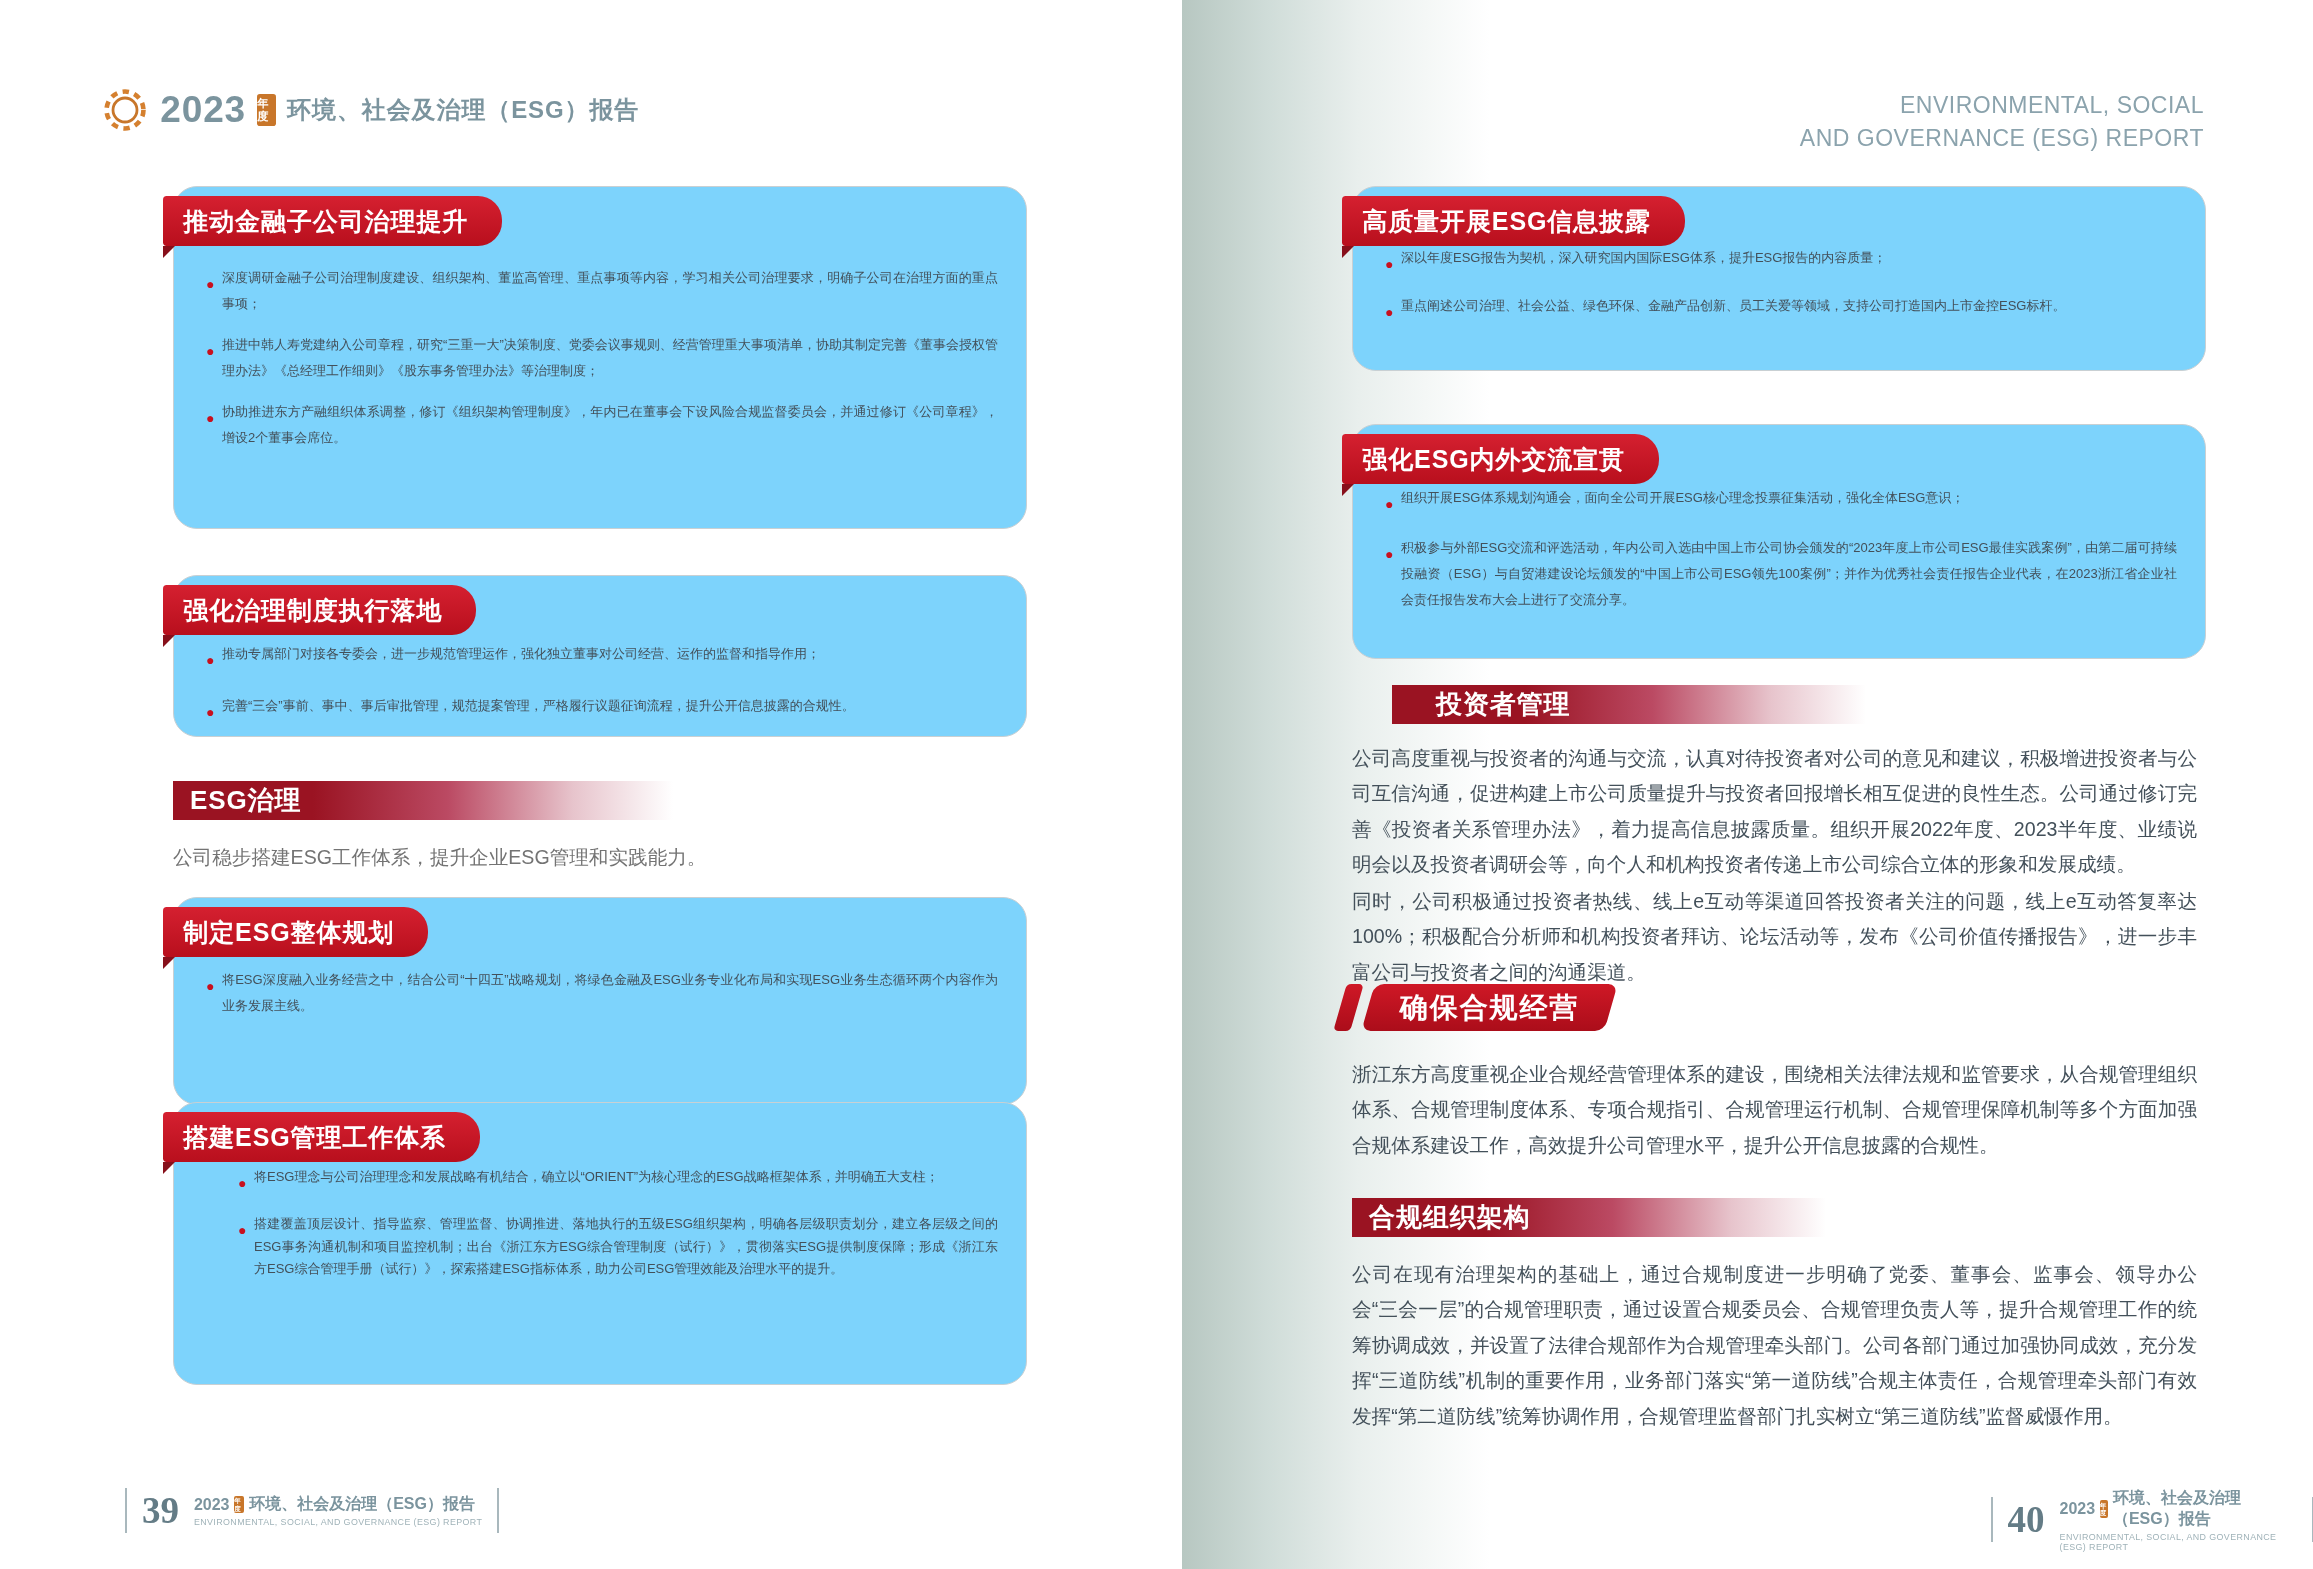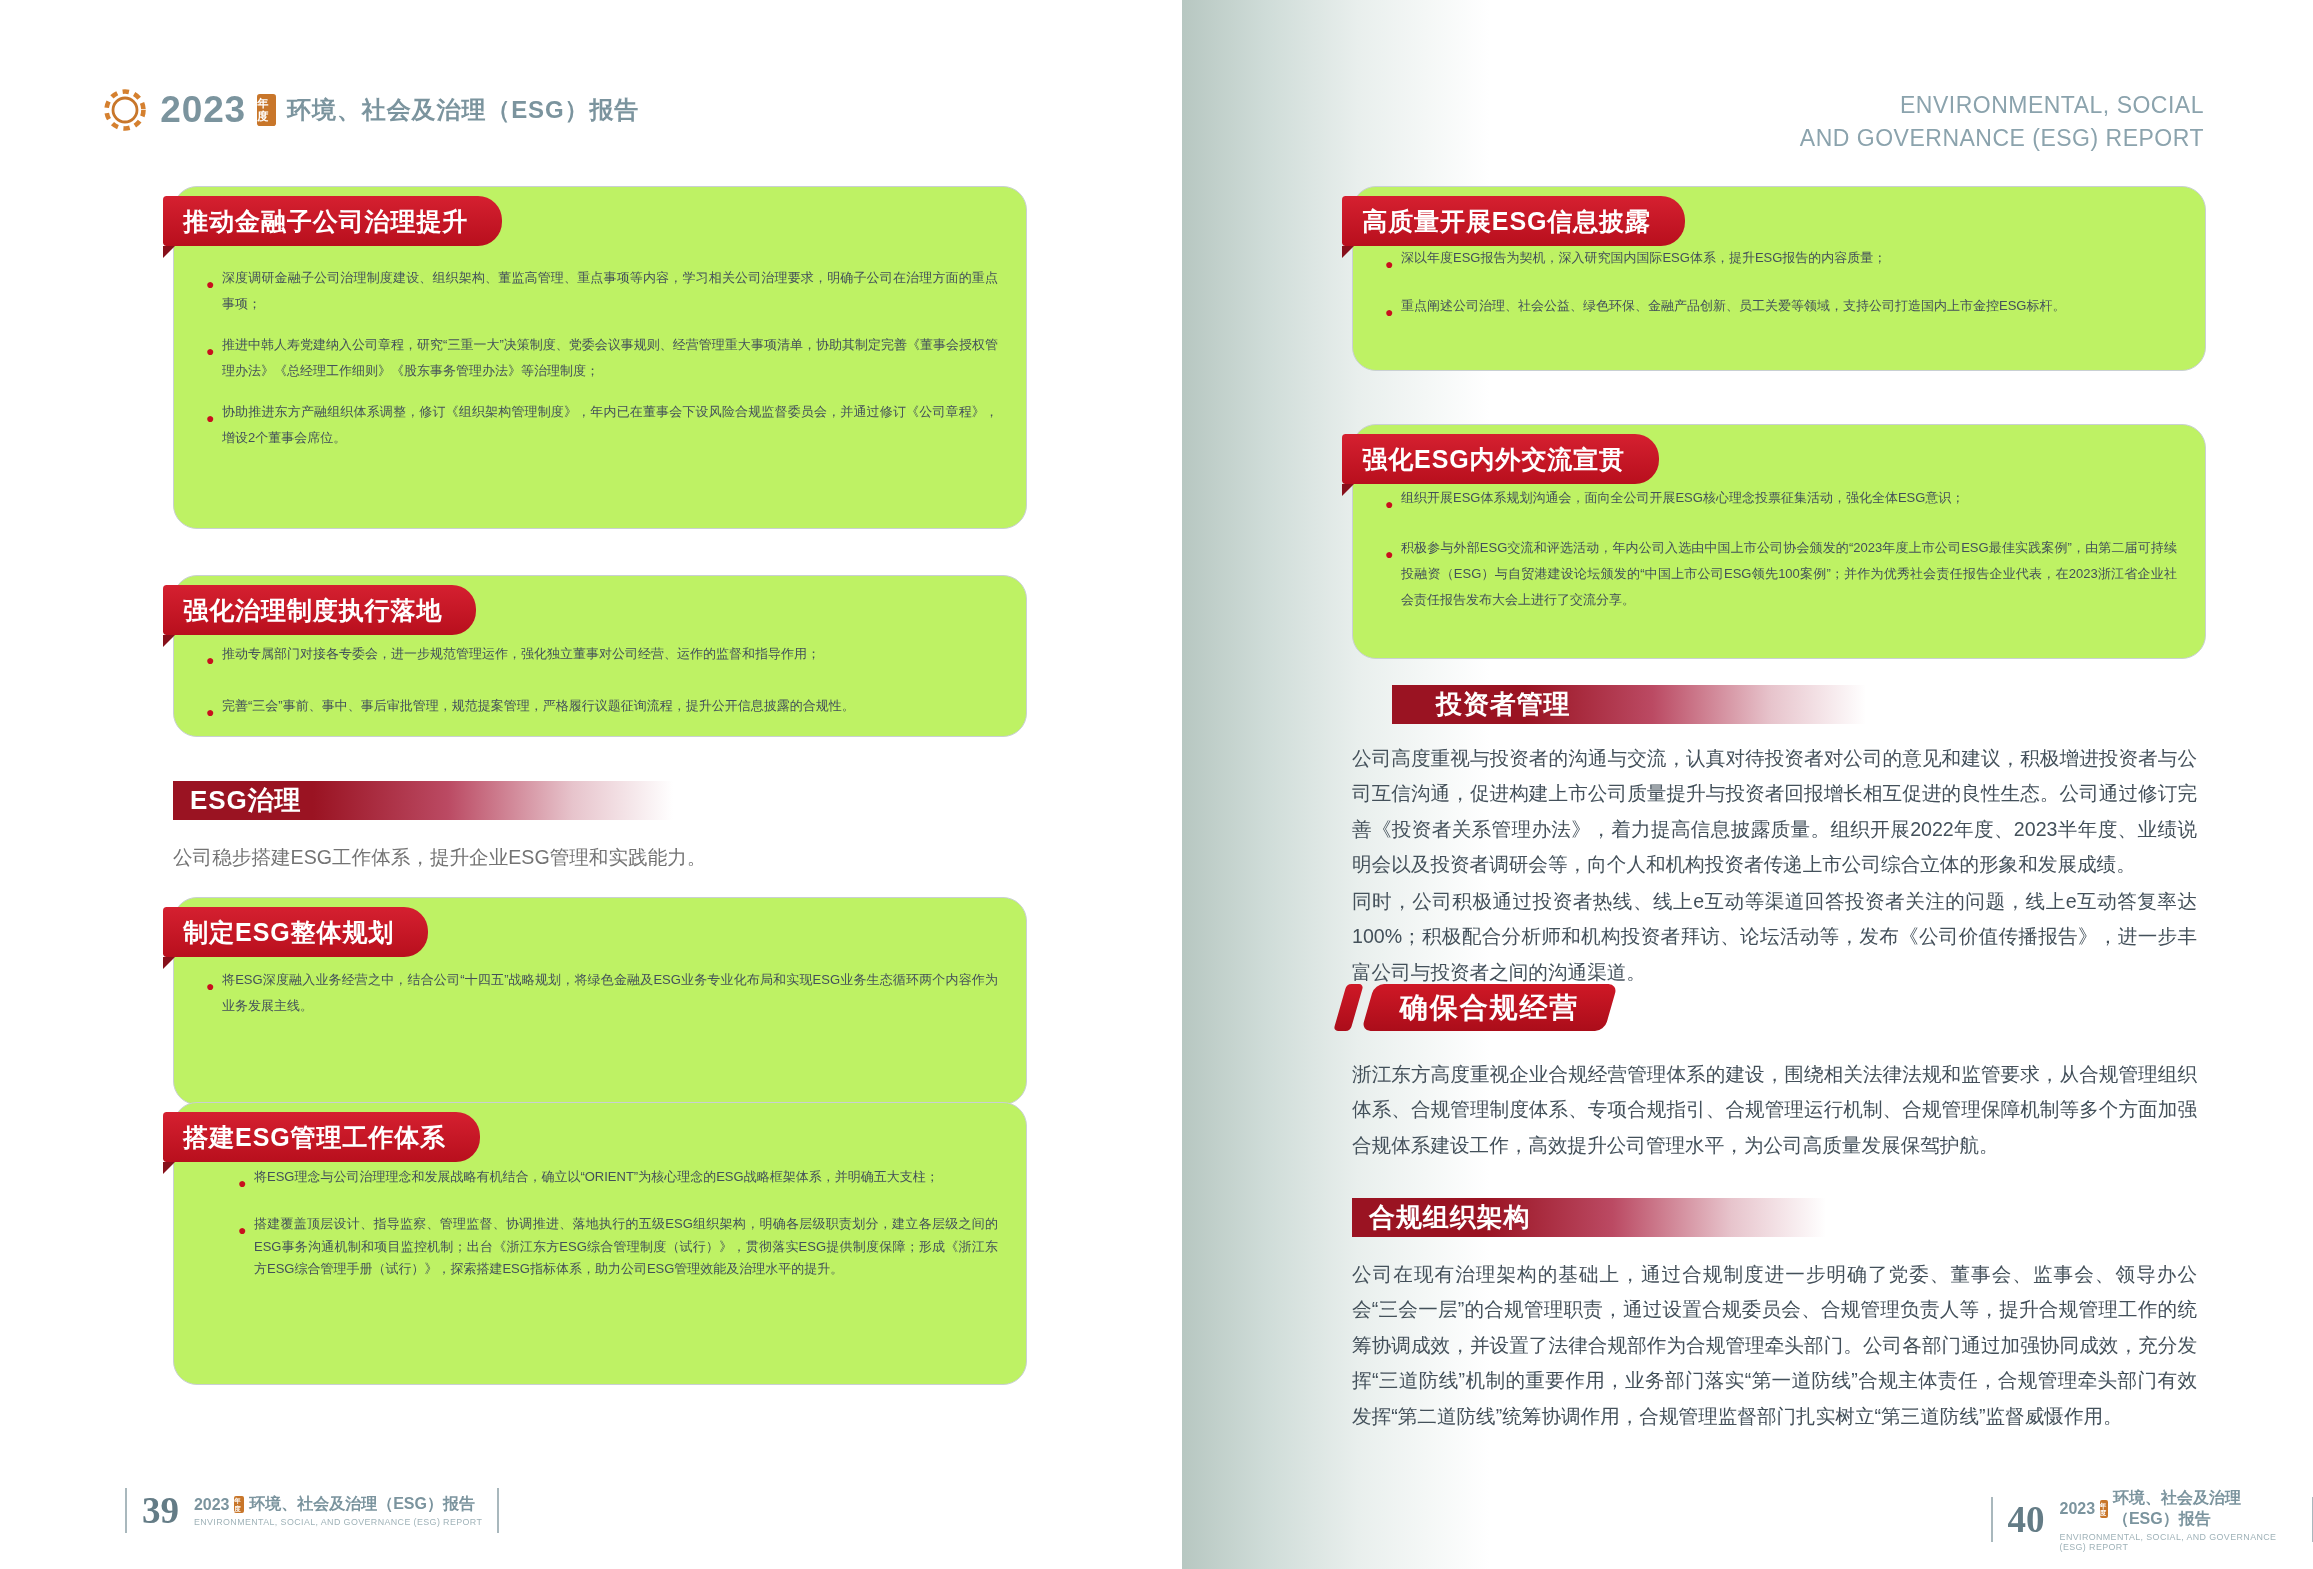--- a/index.html
+++ b/index.html
@@ -23,21 +23,21 @@
     border-radius:2.8px;font-weight:bold;
   }
   .hl-title{font-size:24px;font-weight:bold;color:#7b949e;letter-spacing:0.9px;}
   .header-right{
     position:absolute;right:110px;top:89px;text-align:right;
     color:#8ba3ad;font-size:23px;line-height:1.45;letter-spacing:0.5px;
   }
   
   .card{
     position:absolute;left:173px;width:854px;box-sizing:border-box;
-    background:#bef264;border:1.9px solid #c9d0d3;border-radius:24px;
+    background:#7dd3fc;border:1.9px solid #c9d0d3;border-radius:24px;
   }
   .rcard{left:1352px;}
   .ribbon{
     position:absolute;left:-11.2px;top:9.3px;z-index:2;
     background:linear-gradient(180deg,#d52030,#b80f1d);
     color:#fff;font-size:25px;font-weight:bold;letter-spacing:0.9px;
     padding:8.4px 34px 8.4px 20.5px;border-radius:3.7px 24px 24px 3.7px;
     white-space:nowrap;
   }
   .ribbon::after{
@@ -224,21 +224,21 @@
   </div>
   <div class="para" style="left:1352px;top:741px;">公司高度重视与投资者的沟通与交流，认真对待投资者对公司的意见和建议，积极增进投资者与公司互信沟通，促进构建上市公司质量提升与投资者回报增长相互促进的良性生态。公司通过修订完善《投资者关系管理办法》，着力提高信息披露质量。组织开展2022年度、2023半年度、业绩说明会以及投资者调研会等，向个人和机构投资者传递上市公司综合立体的形象和发展成绩。</div>
   <div class="para" style="left:1352px;top:884px;">同时，公司积极通过投资者热线、线上e互动等渠道回答投资者关注的问题，线上e互动答复率达100%；积极配合分析师和机构投资者拜访、论坛活动等，发布《公司价值传播报告》，进一步丰富公司与投资者之间的沟通渠道。</div>
 
   <div class="flag" style="left:1340px;top:984px;">
     <span class="flag-slash"></span>
     <span class="flag-body">
       <span>确保合规经营</span>
     </span>
   </div>
-  <div class="para" style="left:1352px;top:1057px;">浙江东方高度重视企业合规经营管理体系的建设，围绕相关法律法规和监管要求，从合规管理组织体系、合规管理制度体系、专项合规指引、合规管理运行机制、合规管理保障机制等多个方面加强合规体系建设工作，高效提升公司管理水平，为公司高质量发展保驾护航。</div>
+  <div class="para" style="left:1352px;top:1057px;">浙江东方高度重视企业合规经营管理体系的建设，围绕相关法律法规和监管要求，从合规管理组织体系、合规管理制度体系、专项合规指引、合规管理运行机制、合规管理保障机制等多个方面加强合规体系建设工作，高效提升公司管理水平，提升公开信息披露的合规性。</div>
 
   <div class="gbanner" style="left:1352px;top:1198px;width:474px;">
     <span>合规组织架构</span>
   </div>
   <div class="para" style="left:1352px;top:1257px;">公司在现有治理架构的基础上，通过合规制度进一步明确了党委、董事会、监事会、领导办公会“三会一层”的合规管理职责，通过设置合规委员会、合规管理负责人等，提升合规管理工作的统筹协调成效，并设置了法律合规部作为合规管理牵头部门。公司各部门通过加强协同成效，充分发挥“三道防线”机制的重要作用，业务部门落实“第一道防线”合规主体责任，合规管理牵头部门有效发挥“第二道防线”统筹协调作用，合规管理监督部门扎实树立“第三道防线”监督威慑作用。</div>
 
   <div class="footer" style="left:103px;top:1488px;">
     <span class="fbar"></span>
     <span class="fnum">39</span>
     <div class="fblock">

